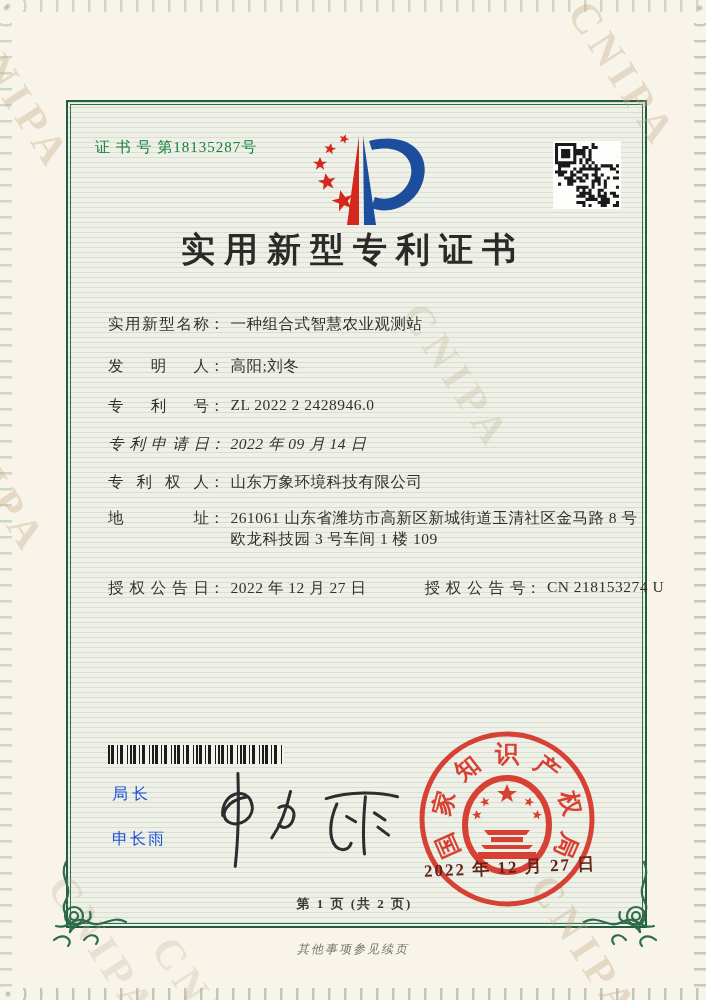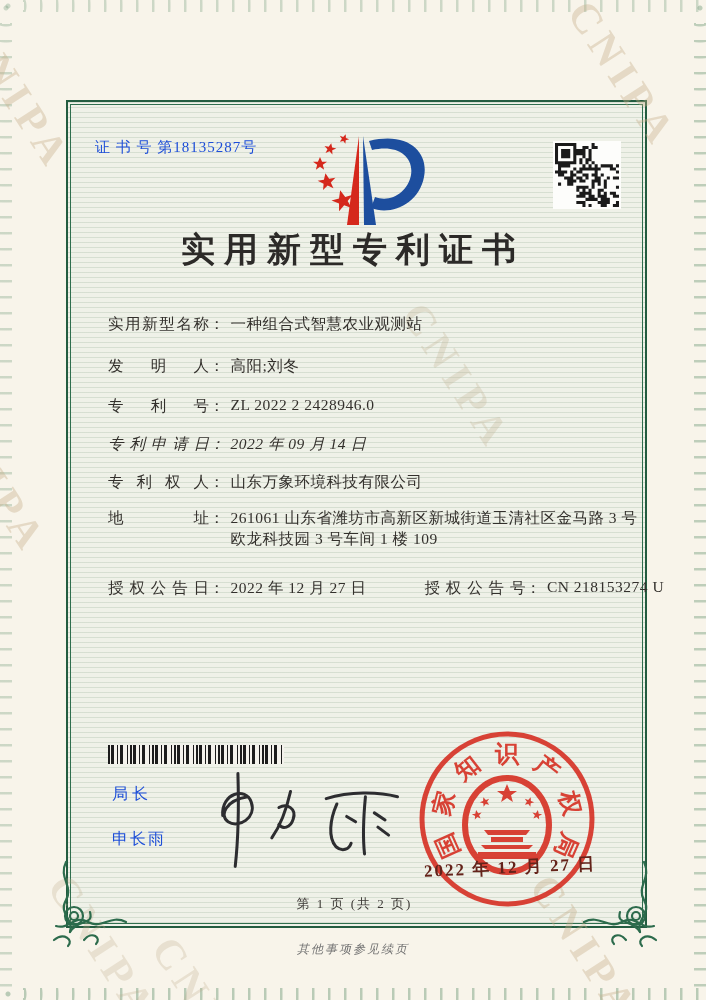--- a/index.html
+++ b/index.html
@@ -22,21 +22,21 @@
   
   .panel{position:absolute;left:66px;top:100px;width:577px;height:824px;
          background:
            repeating-linear-gradient(180deg,rgba(150,175,150,.28) 0 1px,rgba(150,175,150,0) 1px 5px),
            #eff1e8;
          border:2px solid #235c40;z-index:1;}
   .panel::before{content:"";position:absolute;inset:2px;border:1px solid #2f6e4e;pointer-events:none;}
 
   .content{position:absolute;inset:0;z-index:5;}
 
-  .certno{position:absolute;left:95px;top:138px;font-size:15px;color:#1d4ed8;letter-spacing:1px;}
+  .certno{position:absolute;left:95px;top:138px;font-size:15px;color:#15803d;letter-spacing:1px;}
 
   .qr{position:absolute;left:553px;top:141px;width:64px;height:64px;background:#fdfdfb;padding:2px;}
 
   .logo{position:absolute;left:287px;top:131px;width:150px;height:100px;}
 
   .title{position:absolute;left:0;right:0;top:227px;text-align:center;font-size:34px;font-weight:bold;
          color:#2c2a28;letter-spacing:9px;}
 
   .row{position:absolute;left:108px;font-size:15.5px;color:#33302c;display:flex;align-items:flex-start;white-space:nowrap;}
   .flabel{display:inline-block;width:101px;text-align:justify;text-align-last:justify;}
@@ -61,21 +61,21 @@
 
   .signature{position:absolute;left:196px;top:766px;width:214px;height:108px;}
 
   .seal{position:absolute;left:414px;top:726px;width:186px;height:186px;mix-blend-mode:multiply;opacity:.95;}
   .seal text{font-family:"Liberation Serif",serif;font-weight:bold;}
 
   .datestamp{position:absolute;left:424px;top:856px;font-size:17px;font-weight:bold;color:#64231a;
              letter-spacing:2px;transform:rotate(-2.5deg);white-space:nowrap;z-index:6;}
 
   .pagefoot{position:absolute;left:66px;width:577px;top:895px;text-align:center;font-size:13px;
-            color:#3c3935;letter-spacing:2px;}
+            color:#3c3935;letter-spacing:2px;font-weight:bold;}
   .note{position:absolute;left:0;right:0;top:941px;text-align:center;font-size:12px;color:#737373;
         font-style:italic;letter-spacing:2px;z-index:6;}
 
   .corner{position:absolute;z-index:4;color:#2c6b4c;}
 </style>
 </head>
 <body>
 
 <div class="page">
 
@@ -163,21 +163,21 @@
     </div>
     <div class="row" style="top:472px;">
       <span class="flabel">专利权人</span>
         <span class="fcolon">：</span>
       <span class="fvalue">山东万象环境科技有限公司</span>
     </div>
     <div class="row" style="top:508px;">
       <span class="flabel">地址</span>
         <span class="fcolon">：</span>
       <span class="fvalue">
-        <div>261061 山东省潍坊市高新区新城街道玉清社区金马路 3 号</div>
+        <div>261061 山东省潍坊市高新区新城街道玉清社区金马路 8 号</div>
         <div class="l2">欧龙科技园 3 号车间 1 楼 109</div>
       </span>
     </div>
     <div class="row" style="top:578px;">
       <span class="flabel">授权公告日</span>
         <span class="fcolon">：</span>
       <span class="fvalue">2022 年 12 月 27 日</span>
       <span class="grant2">
         <span class="flabel">授权公告号</span>
           <span class="fcolon">：</span>

